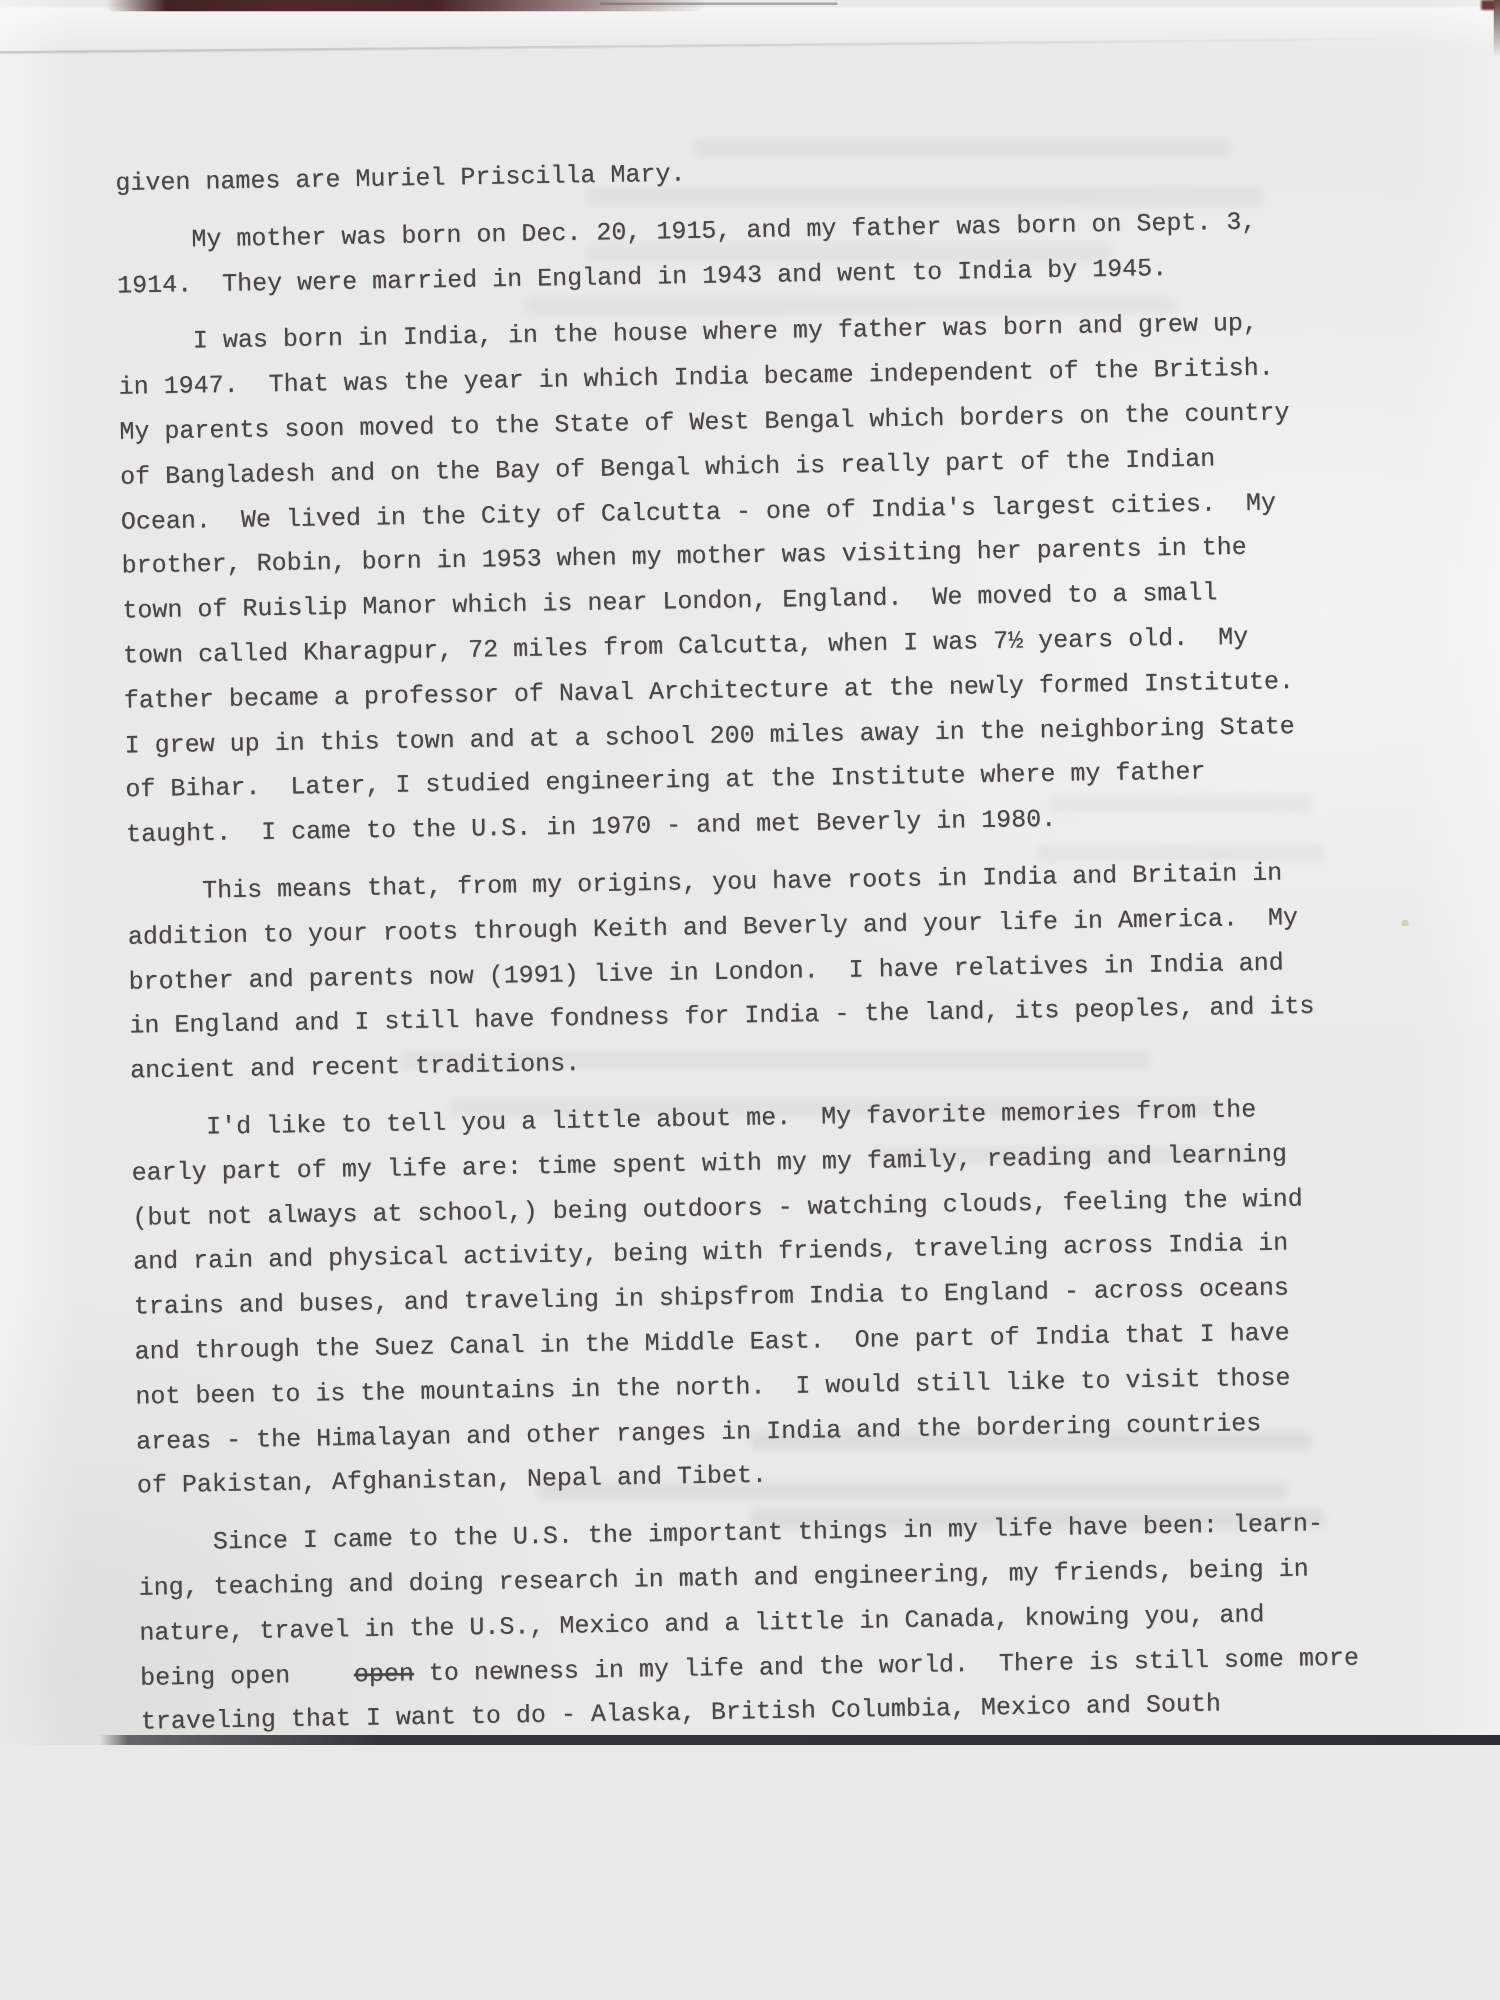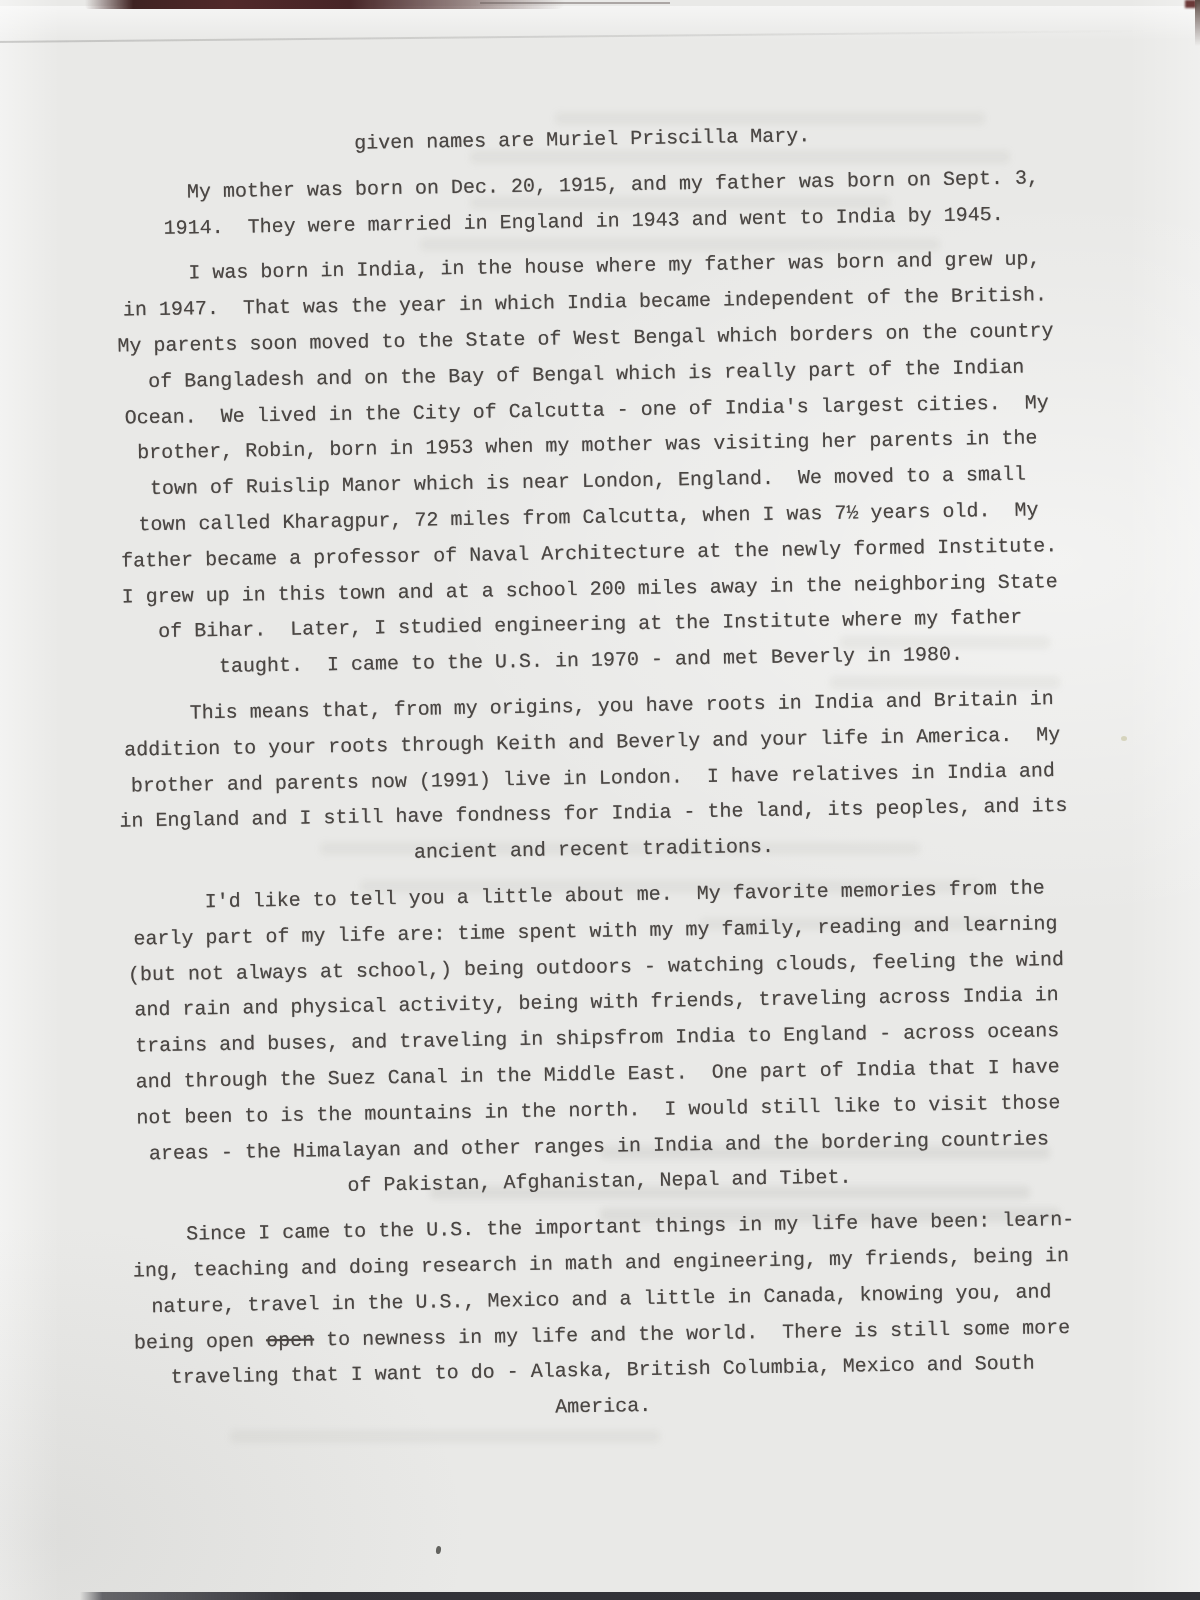--- a/index.html
+++ b/index.html
@@ -3,29 +3,28 @@
 <meta charset="utf-8">
 <style>
   html,body{margin:0;padding:0;}
   body{
     width:1200px;height:1600px;
     font-family:"Liberation Mono","DejaVu Sans Mono",monospace;
     background:#e9e9e7;
     overflow:hidden;
   }
   .page{
-    position:relative;width:1200px;height:1600px;
+    position:relative;width:1200px;height:1396px;
     background:
       radial-gradient(ellipse 900px 520px at 88% 35%, rgba(255,255,255,.45), transparent 70%),
       radial-gradient(ellipse 700px 520px at 4% 96%, rgba(138,138,134,.12), transparent 60%),
       linear-gradient(90deg, rgba(255,255,255,.45), rgba(255,255,255,0) 5%),
       linear-gradient(270deg, rgba(255,255,255,.30), rgba(255,255,255,0) 6%),
       #e9e9e7;
     overflow:hidden;
-    text-align:center;
   }
   .top-bright-band{
     position:absolute;left:0;top:6px;width:100%;height:34px;
     background:linear-gradient(180deg, rgba(255,255,255,.55), rgba(255,255,255,0));
     pointer-events:none;
   }
   .crease{
     position:absolute;left:-6px;top:41px;width:1215px;height:2px;
     background:linear-gradient(90deg, rgba(110,110,108,.30), rgba(110,110,108,.18) 55%, rgba(110,110,108,0) 95%);
     transform:rotate(-0.55deg);transform-origin:0 50%;
@@ -62,20 +61,21 @@
   }
   .line{
     white-space:pre;
     font-size:20px;line-height:35.8px;
     text-shadow:0.2px 0.2px 0.7px rgba(74,70,67,.55);
   }
   .paragraph + .paragraph{margin-top:10px;}
   s{
     text-decoration:line-through;
     text-decoration-thickness:2px;
+    margin-left:39px;
   }
   .smudge{
     position:absolute;border-radius:5px;
     background:rgba(138,138,134,.13);
     filter:blur(3px);
     pointer-events:none;
   }
   .smudge.faint{background:rgba(142,142,138,.09);}
   .ink-speck{
     position:absolute;left:436px;top:1546px;width:5px;height:8px;

